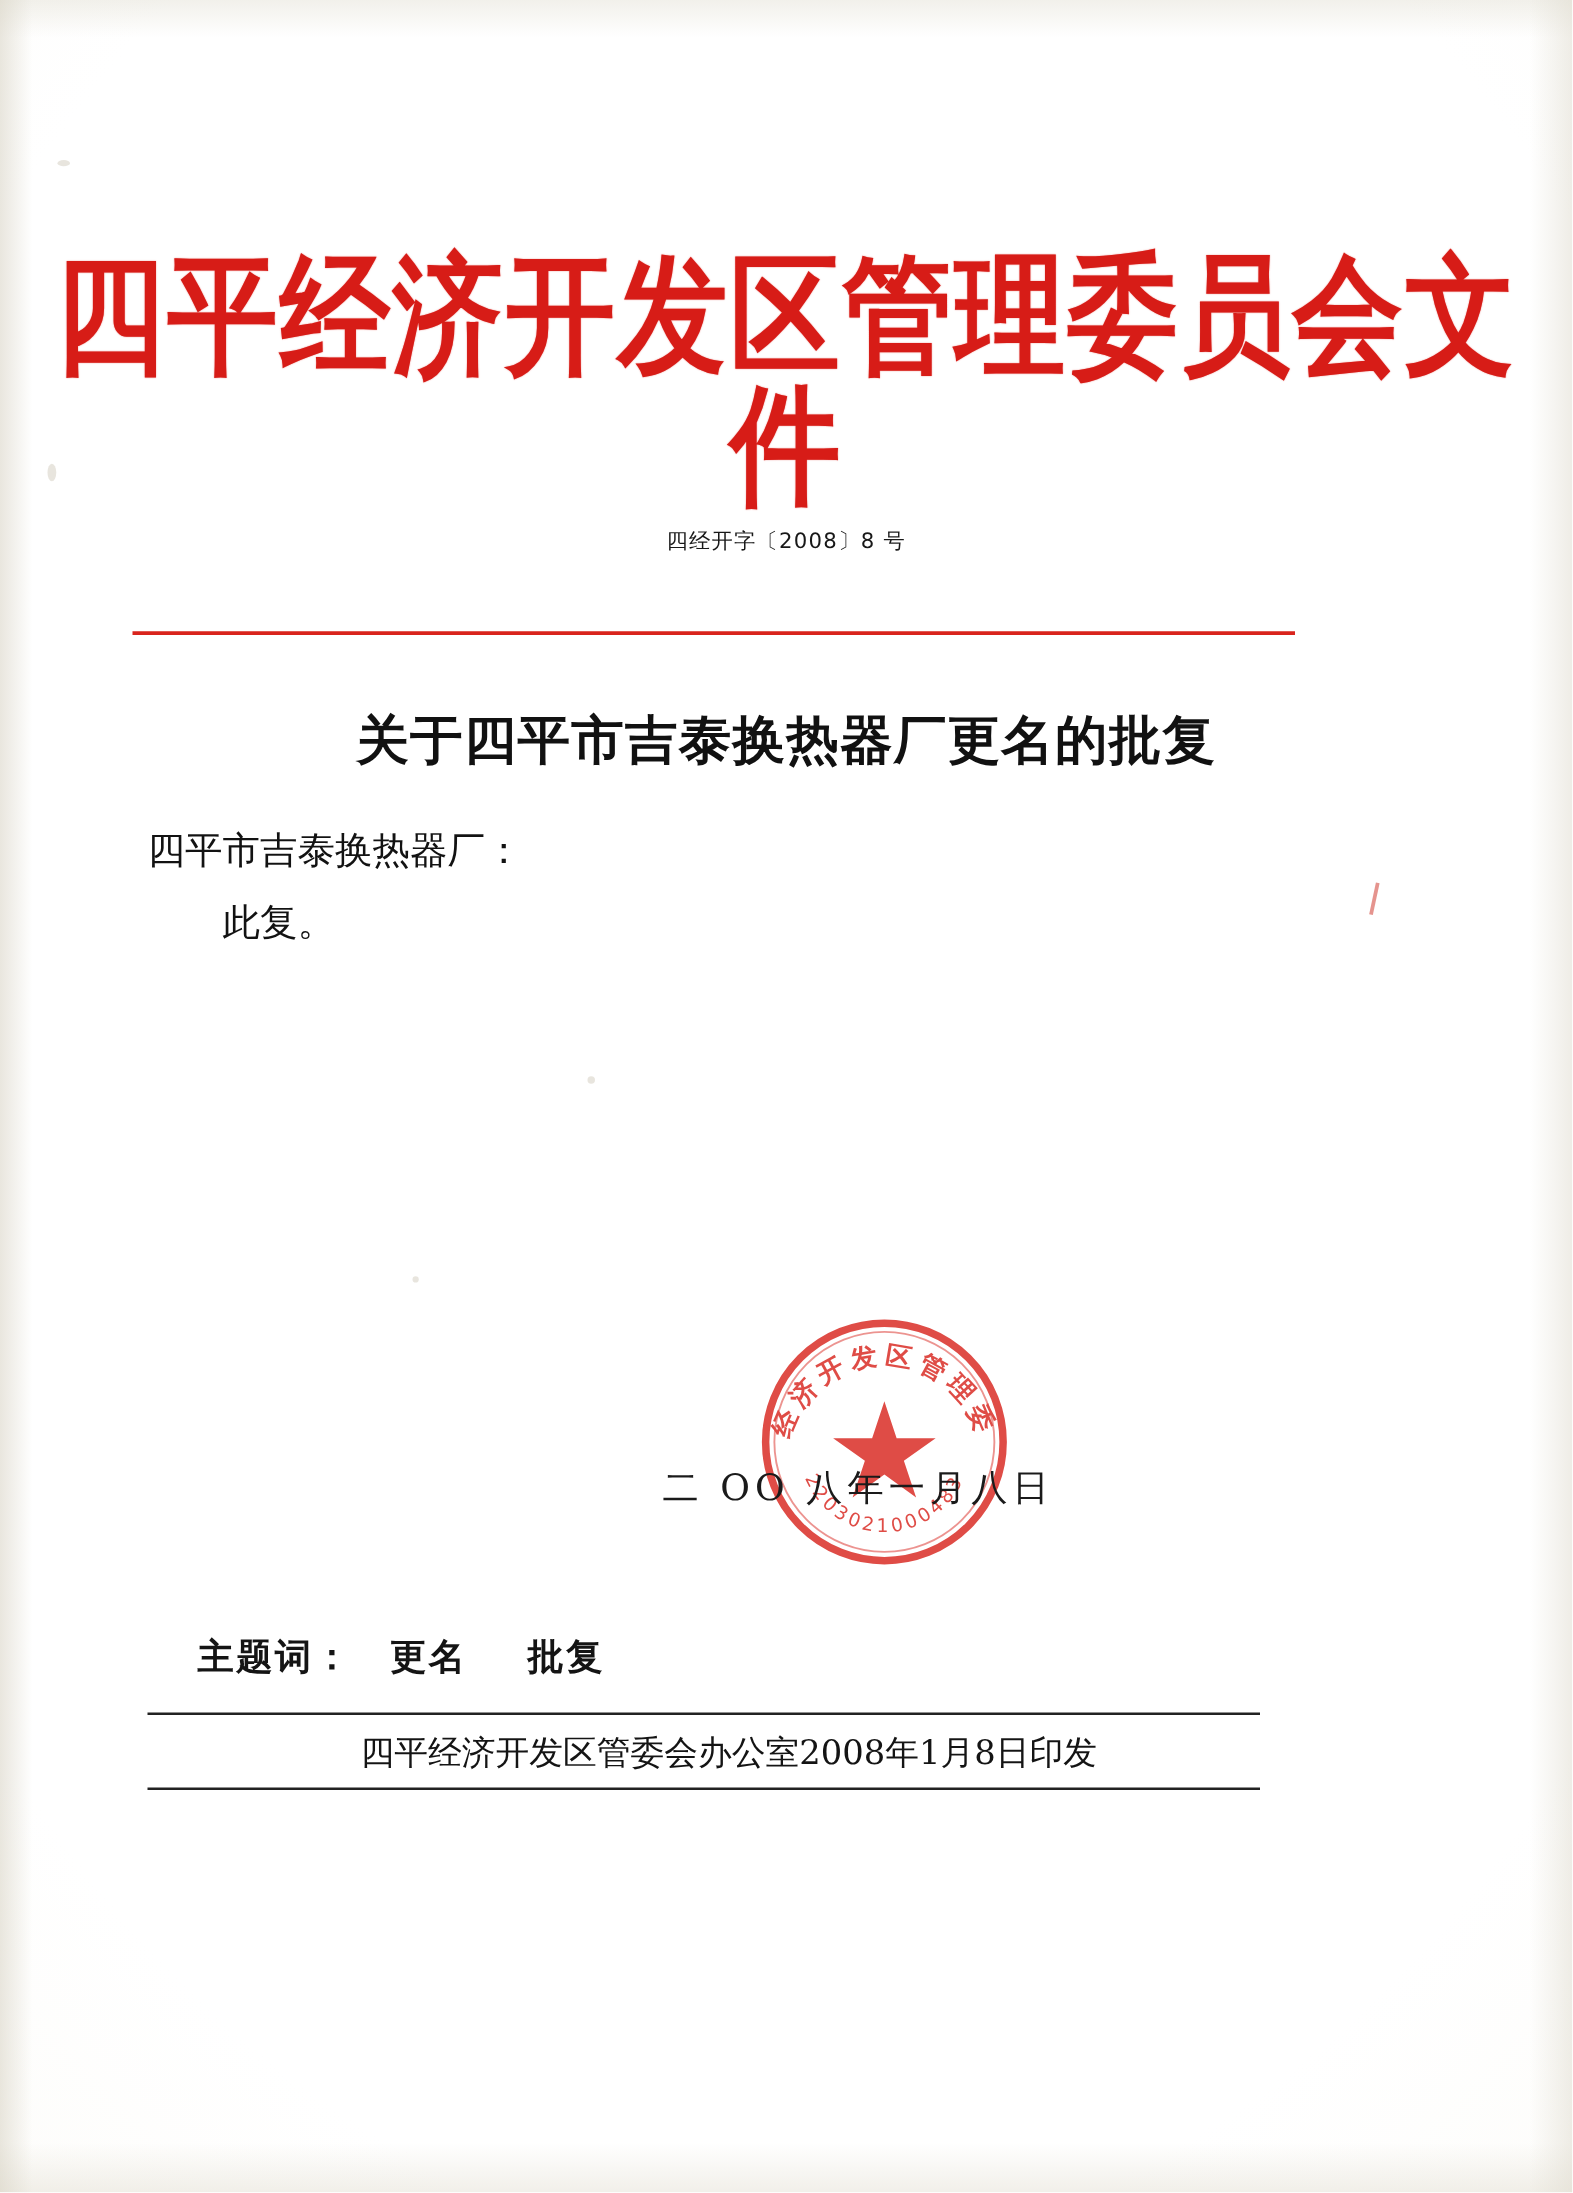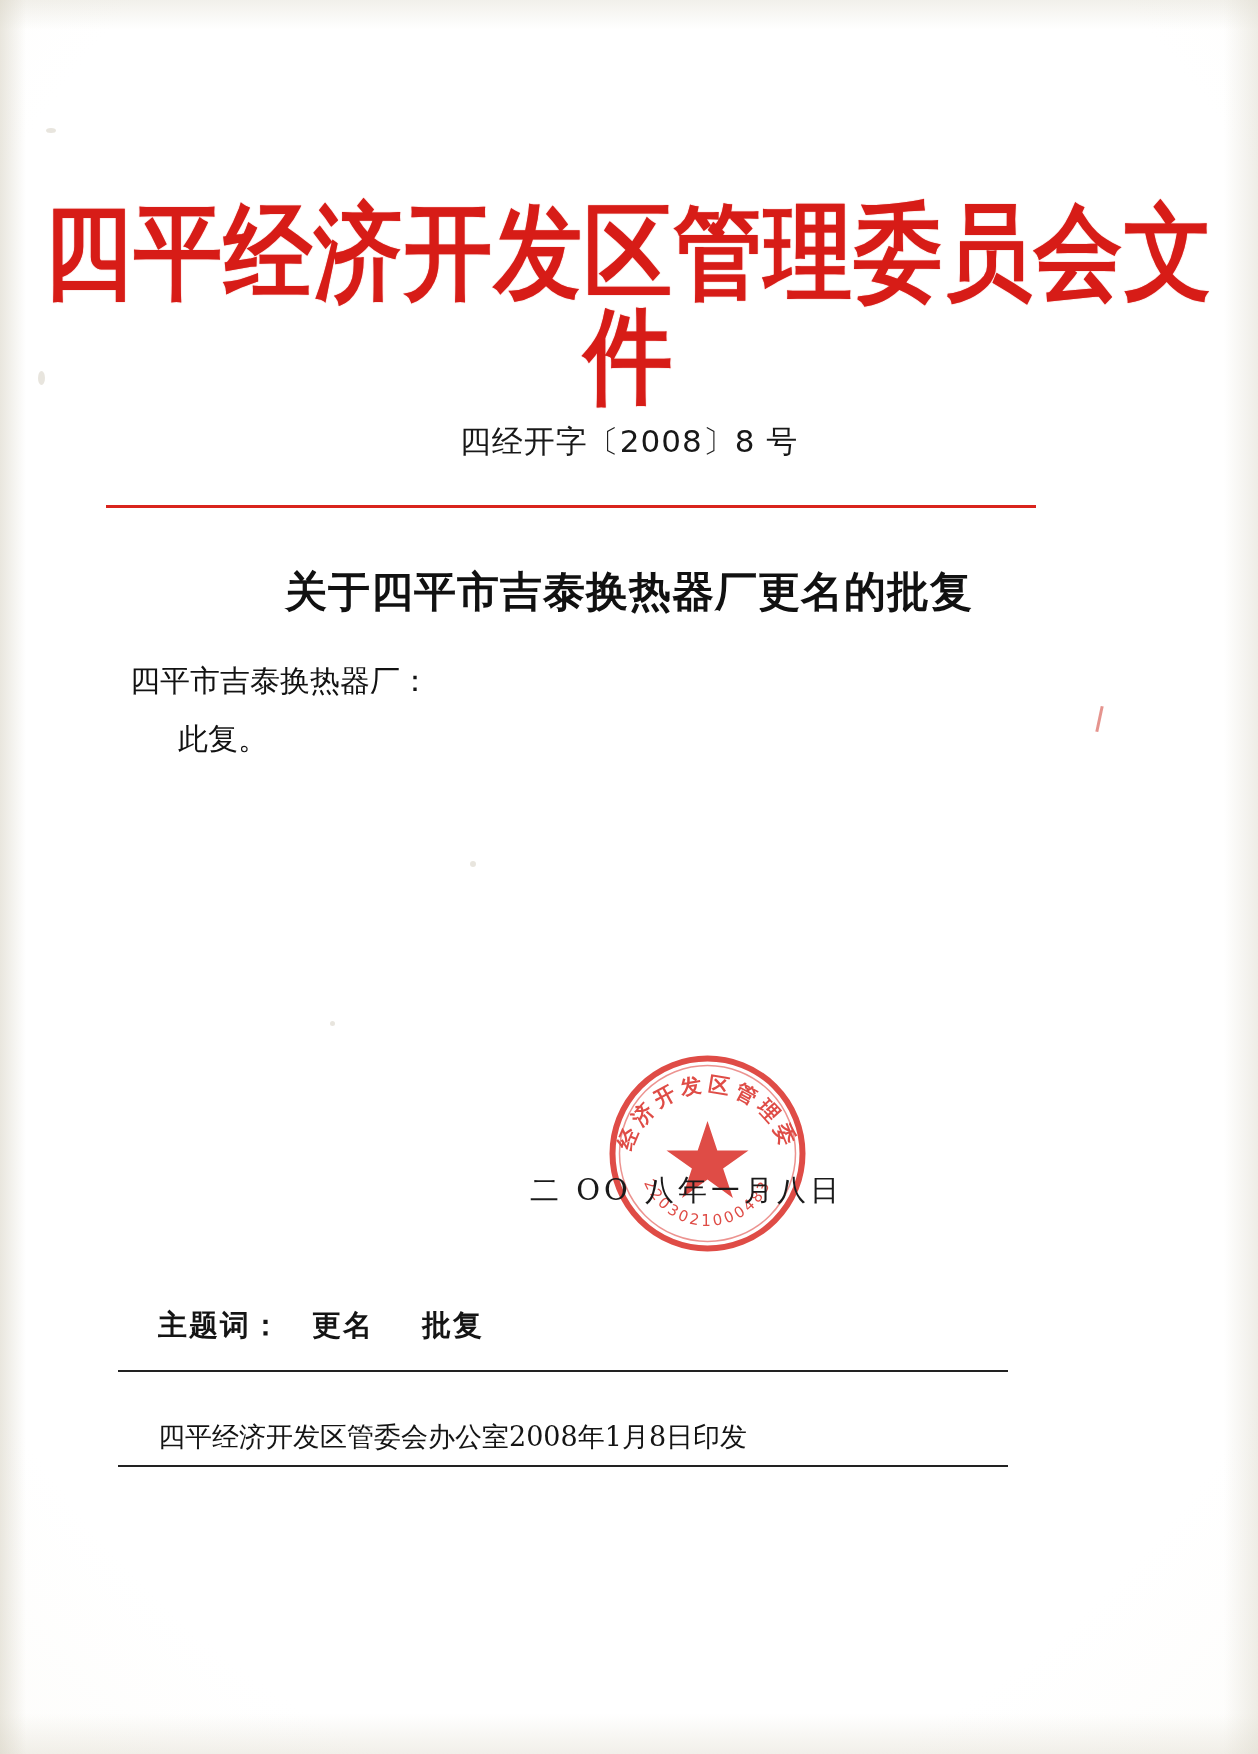--- a/index.html
+++ b/index.html
@@ -61,21 +61,21 @@
     transform-origin: center top;
   }
 
   
   .doc-number {
     position: absolute;
     left: 0;
     top: 405px;
     width: 1258px;
     text-align: center;
-    font-size: 31px;
+    font-size: 17px;
     color: #181818;
     letter-spacing: 1px;
     font-family: "DejaVu Sans", sans-serif;
   }
 
   
   .red-rule {
     position: absolute;
     left: 106px;
     top: 489px;
@@ -104,21 +104,20 @@
     left: 118px;
     top: 636px;
     width: 1020px;
     color: #121212;
     font-size: 30px;
     line-height: 58px;
     font-family: "DejaVu Serif", serif;
   }
   .addressee {
     font-size: 30px;
-    margin-left: 12px;
   }
   .para {
     text-indent: 2em;
     text-align: justify;
   }
   .para-short {
     text-indent: 2em;
     font-family: Liberation Serif, serif;
   }
 
@@ -162,27 +161,26 @@
   }
   .kw-gap1 { display: inline-block; width: 30px; }
   .kw-gap2 { display: inline-block; width: 48px; }
   .rule {
     height: 2px;
     background: #222;
     width: 890px;
   }
   .footer-row {
     display: flex;
-    justify-content: flex-start;
+    justify-content: center;
     align-items: baseline;
     padding: 12px 10px 10px 40px;
     font-size: 27px;
     color: #141414;
     font-family: "DejaVu Serif", serif;
-    margin-top: 35px;
   }
   .copies {
     width: 890px;
     text-align: right;
     padding-right: 40px;
     padding-top: 14px;
     font-size: 25px;
     color: #161616;
     font-family: "DejaVu Serif", serif;
   }

